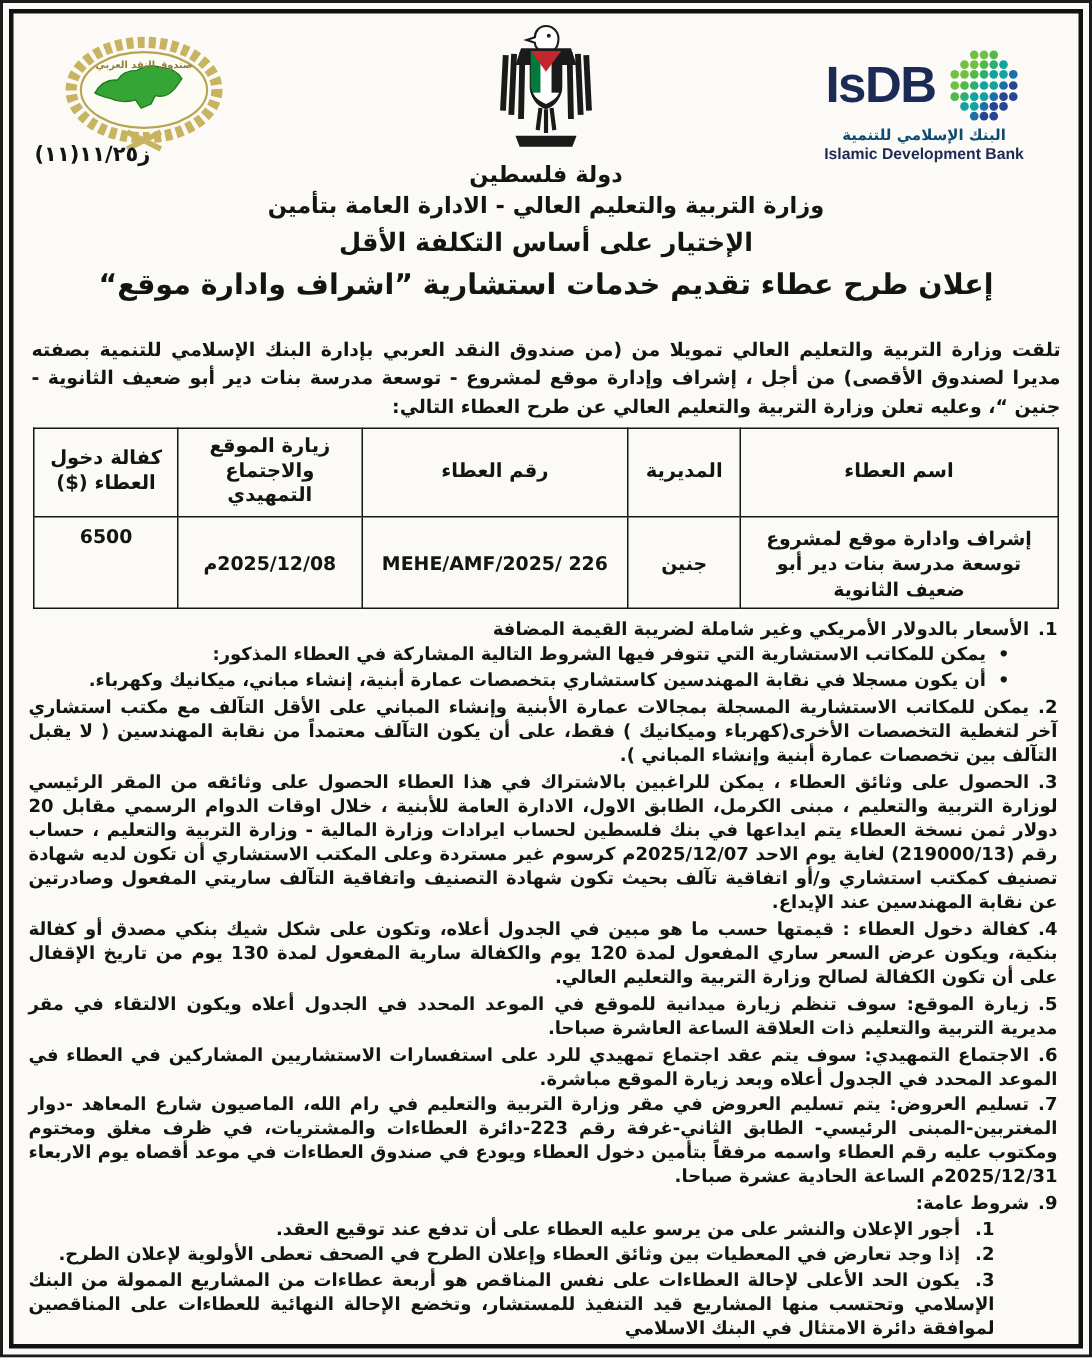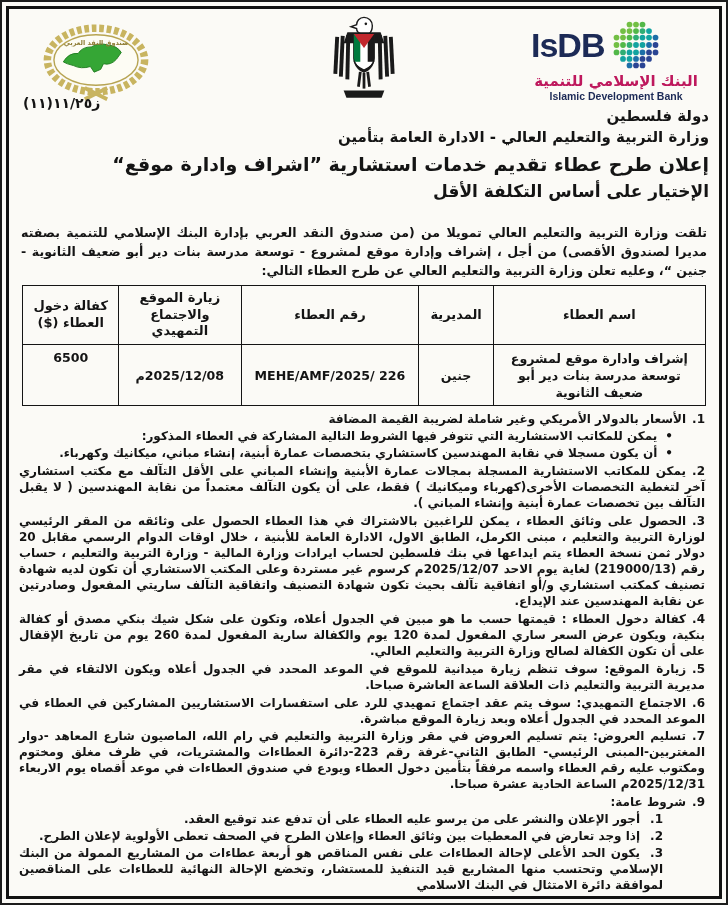--- a/index.html
+++ b/index.html
@@ -9,27 +9,27 @@
     border:2px solid #1c1c1c;padding:4px;
     font-family:"DejaVu Sans",sans-serif;color:#141414;font-weight:700;
     direction:rtl;
   }
   .inner{border:3px solid #121212;height:100%;box-sizing:border-box;padding:6px 10px 4px 10px;overflow:hidden;}
   
   .hdr{position:relative;height:92px;}
   .amf-box{position:absolute;top:2px;right:auto;left:18px;width:118px;height:86px;}
   .pal-box{position:absolute;top:0;left:50%;transform:translateX(-50%);width:86px;height:92px;text-align:center;}
   .isdb-box{position:absolute;top:4px;right:8px;left:auto;width:170px;direction:ltr;text-align:center;}
-  .isdb-row{display:flex;align-items:center;justify-content:flex-start;gap:6px;}
+  .isdb-row{display:flex;align-items:center;justify-content:center;gap:6px;margin-top:12px;}
   .isdb-word{font-family:"Liberation Sans","DejaVu Sans",sans-serif;font-weight:700;font-size:34px;line-height:1;color:#1c2a56;letter-spacing:-1px;}
-  .isdb-ar{color:#be185d;font-size:15px;line-height:1.15;margin-top:2px;direction:rtl;}
+  .isdb-ar{color:#0c4a6e;font-size:10px;line-height:1.15;margin-top:2px;direction:rtl;}
   .isdb-en{color:#1c2a56;font-family:"Liberation Sans","DejaVu Sans",sans-serif;font-size:10.5px;line-height:1.2;}
   .ref{position:absolute;bottom:-4px;right:auto;left:4px;font-size:14px;direction:ltr;unicode-bidi:bidi-override;letter-spacing:1px;}
   
-  .c{}
+  .c{text-align:center;}
   .state{font-size:15px;margin-top:0;}
   .ministry{font-size:15px;margin-top:3px;}
   .adtitle{font-size:19px;margin-top:7px;}
   .adsub{font-size:17px;margin-top:6px;}
   
   .intro{font-size:12.6px;line-height:1.5;text-align:justify;margin:23px 2px 4px 2px;}
   
   table{border-collapse:collapse;width:99%;margin:4px auto 6px auto;}
   th,td{border:1.6px solid #151515;text-align:center;vertical-align:middle;padding:4px 5px;}
   th{font-size:13px;line-height:1.3;height:46px;}
@@ -136,22 +136,22 @@
       </div>
       <div class="isdb-ar">البنك الإسلامي للتنمية</div>
       <div class="isdb-en">Islamic Development Bank</div>
     </div>
 
     <div class="ref">(١١)١١/٢٥ز</div>
   </div>
 
   <div class="c state">دولة فلسطين</div>
   <div class="c ministry">وزارة التربية والتعليم العالي - الادارة العامة بتأمين</div>
+  <div class="c adsub">الإختيار على أساس التكلفة الأقل</div>
   <div class="c adtitle">إعلان طرح عطاء تقديم خدمات استشارية ”اشراف وادارة موقع“</div>
-  <div class="c adsub">الإختيار على أساس التكلفة الأقل</div>
 
   <div class="intro">تلقت وزارة التربية والتعليم العالي تمويلا من (من صندوق النقد العربي بإدارة البنك الإسلامي للتنمية بصفته مديرا لصندوق الأقصى) من أجل ، إشراف وإدارة موقع لمشروع - توسعة مدرسة بنات دير أبو ضعيف الثانوية - جنين “، وعليه تعلن وزارة التربية والتعليم العالي عن طرح العطاء التالي:</div>
 
   <table>
     <tbody>
           <tr>
       <th style="width:31%">اسم العطاء</th>
       <th style="width:11%">المديرية</th>
       <th style="width:26%">رقم العطاء</th>
       <th style="width:18%">زيارة الموقع والاجتماع التمهيدي</th>
@@ -179,21 +179,21 @@
       <span class="mark">•</span><span>أن يكون مسجلا في نقابة المهندسين كاستشاري بتخصصات عمارة أبنية، إنشاء مباني، ميكانيك وكهرباء.</span>
     </div>
 
     <div class="item">
       <span class="num">2.</span><span class="txt">يمكن للمكاتب الاستشارية المسجلة بمجالات عمارة الأبنية وإنشاء المباني على الأقل التآلف مع مكتب استشاري آخر لتغطية التخصصات الأخرى(كهرباء وميكانيك ) فقط، على أن يكون التآلف معتمداً من نقابة المهندسين ( لا يقبل التآلف بين تخصصات عمارة أبنية وإنشاء المباني ).</span>
     </div>
     <div class="item">
       <span class="num">3.</span><span class="txt">الحصول على وثائق العطاء ، يمكن للراغبين بالاشتراك في هذا العطاء الحصول على وثائقه من المقر الرئيسي لوزارة التربية والتعليم ، مبنى الكرمل، الطابق الاول، الادارة العامة للأبنية ، خلال اوقات الدوام الرسمي مقابل 20 دولار ثمن نسخة العطاء يتم ايداعها في بنك فلسطين لحساب ايرادات وزارة المالية - وزارة التربية والتعليم ، حساب رقم (219000/13) لغاية يوم الاحد 2025/12/07م كرسوم غير مستردة وعلى المكتب الاستشاري أن تكون لديه شهادة تصنيف كمكتب استشاري و/أو اتفاقية تآلف بحيث تكون شهادة التصنيف واتفاقية التآلف ساريتي المفعول وصادرتين عن نقابة المهندسين عند الإيداع.</span>
     </div>
     <div class="item">
-      <span class="num">4.</span><span class="txt">كفالة دخول العطاء : قيمتها حسب ما هو مبين في الجدول أعلاه، وتكون على شكل شيك بنكي مصدق أو كفالة بنكية، ويكون عرض السعر ساري المفعول لمدة 120 يوم والكفالة سارية المفعول لمدة 260 يوم من تاريخ الإقفال على أن تكون الكفالة لصالح وزارة التربية والتعليم العالي.</span>
+      <span class="num">4.</span><span class="txt">كفالة دخول العطاء : قيمتها حسب ما هو مبين في الجدول أعلاه، وتكون على شكل شيك بنكي مصدق أو كفالة بنكية، ويكون عرض السعر ساري المفعول لمدة 120 يوم والكفالة سارية المفعول لمدة 130 يوم من تاريخ الإقفال على أن تكون الكفالة لصالح وزارة التربية والتعليم العالي.</span>
     </div>
     <div class="item">
       <span class="num">5.</span><span class="txt">زيارة الموقع: سوف تنظم زيارة ميدانية للموقع في الموعد المحدد في الجدول أعلاه ويكون الالتقاء في مقر مديرية التربية والتعليم ذات العلاقة الساعة العاشرة صباحا.</span>
     </div>
     <div class="item">
       <span class="num">6.</span><span class="txt">الاجتماع التمهيدي: سوف يتم عقد اجتماع تمهيدي للرد على استفسارات الاستشاريين المشاركين في العطاء في الموعد المحدد في الجدول أعلاه وبعد زيارة الموقع مباشرة.</span>
     </div>
     <div class="item">
       <span class="num">7.</span><span class="txt">تسليم العروض: يتم تسليم العروض في مقر وزارة التربية والتعليم في رام الله، الماصيون شارع المعاهد -دوار المغتربين-المبنى الرئيسي- الطابق الثاني-غرفة رقم 223-دائرة العطاءات والمشتريات، في ظرف مغلق ومختوم ومكتوب عليه رقم العطاء واسمه مرفقاً بتأمين دخول العطاء ويودع في صندوق العطاءات في موعد أقصاه يوم الاربعاء 2025/12/31م الساعة الحادية عشرة صباحا.</span>
     </div>

